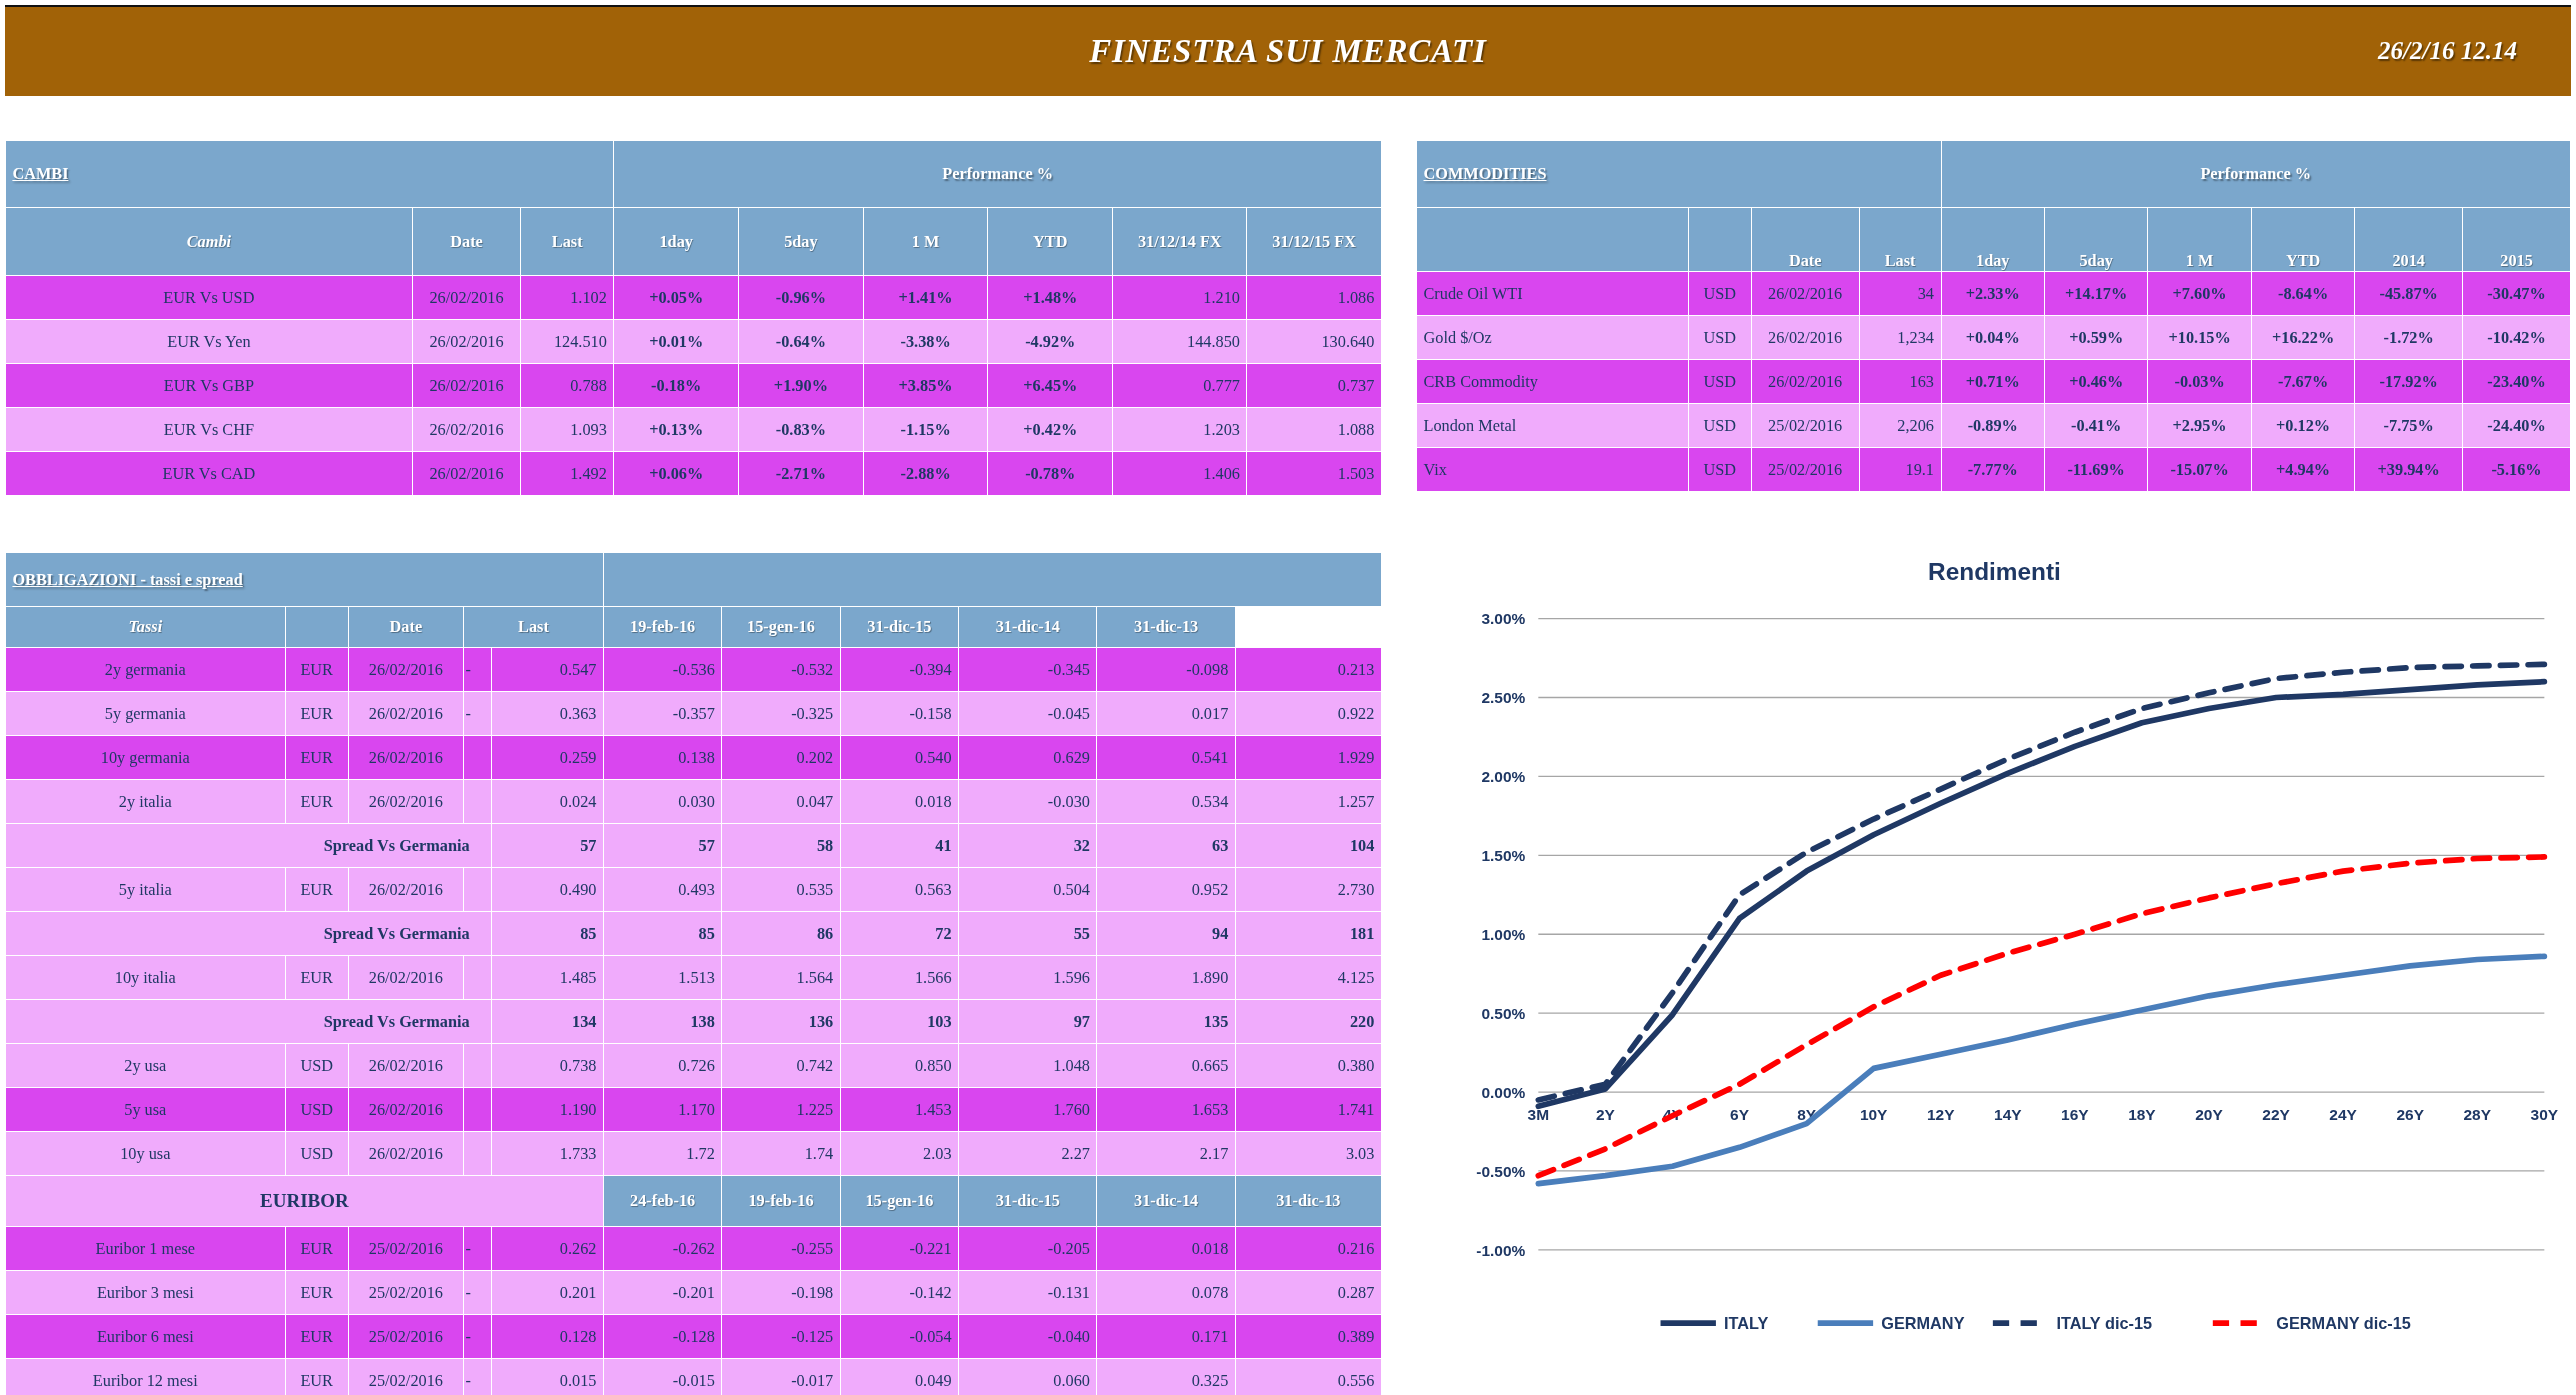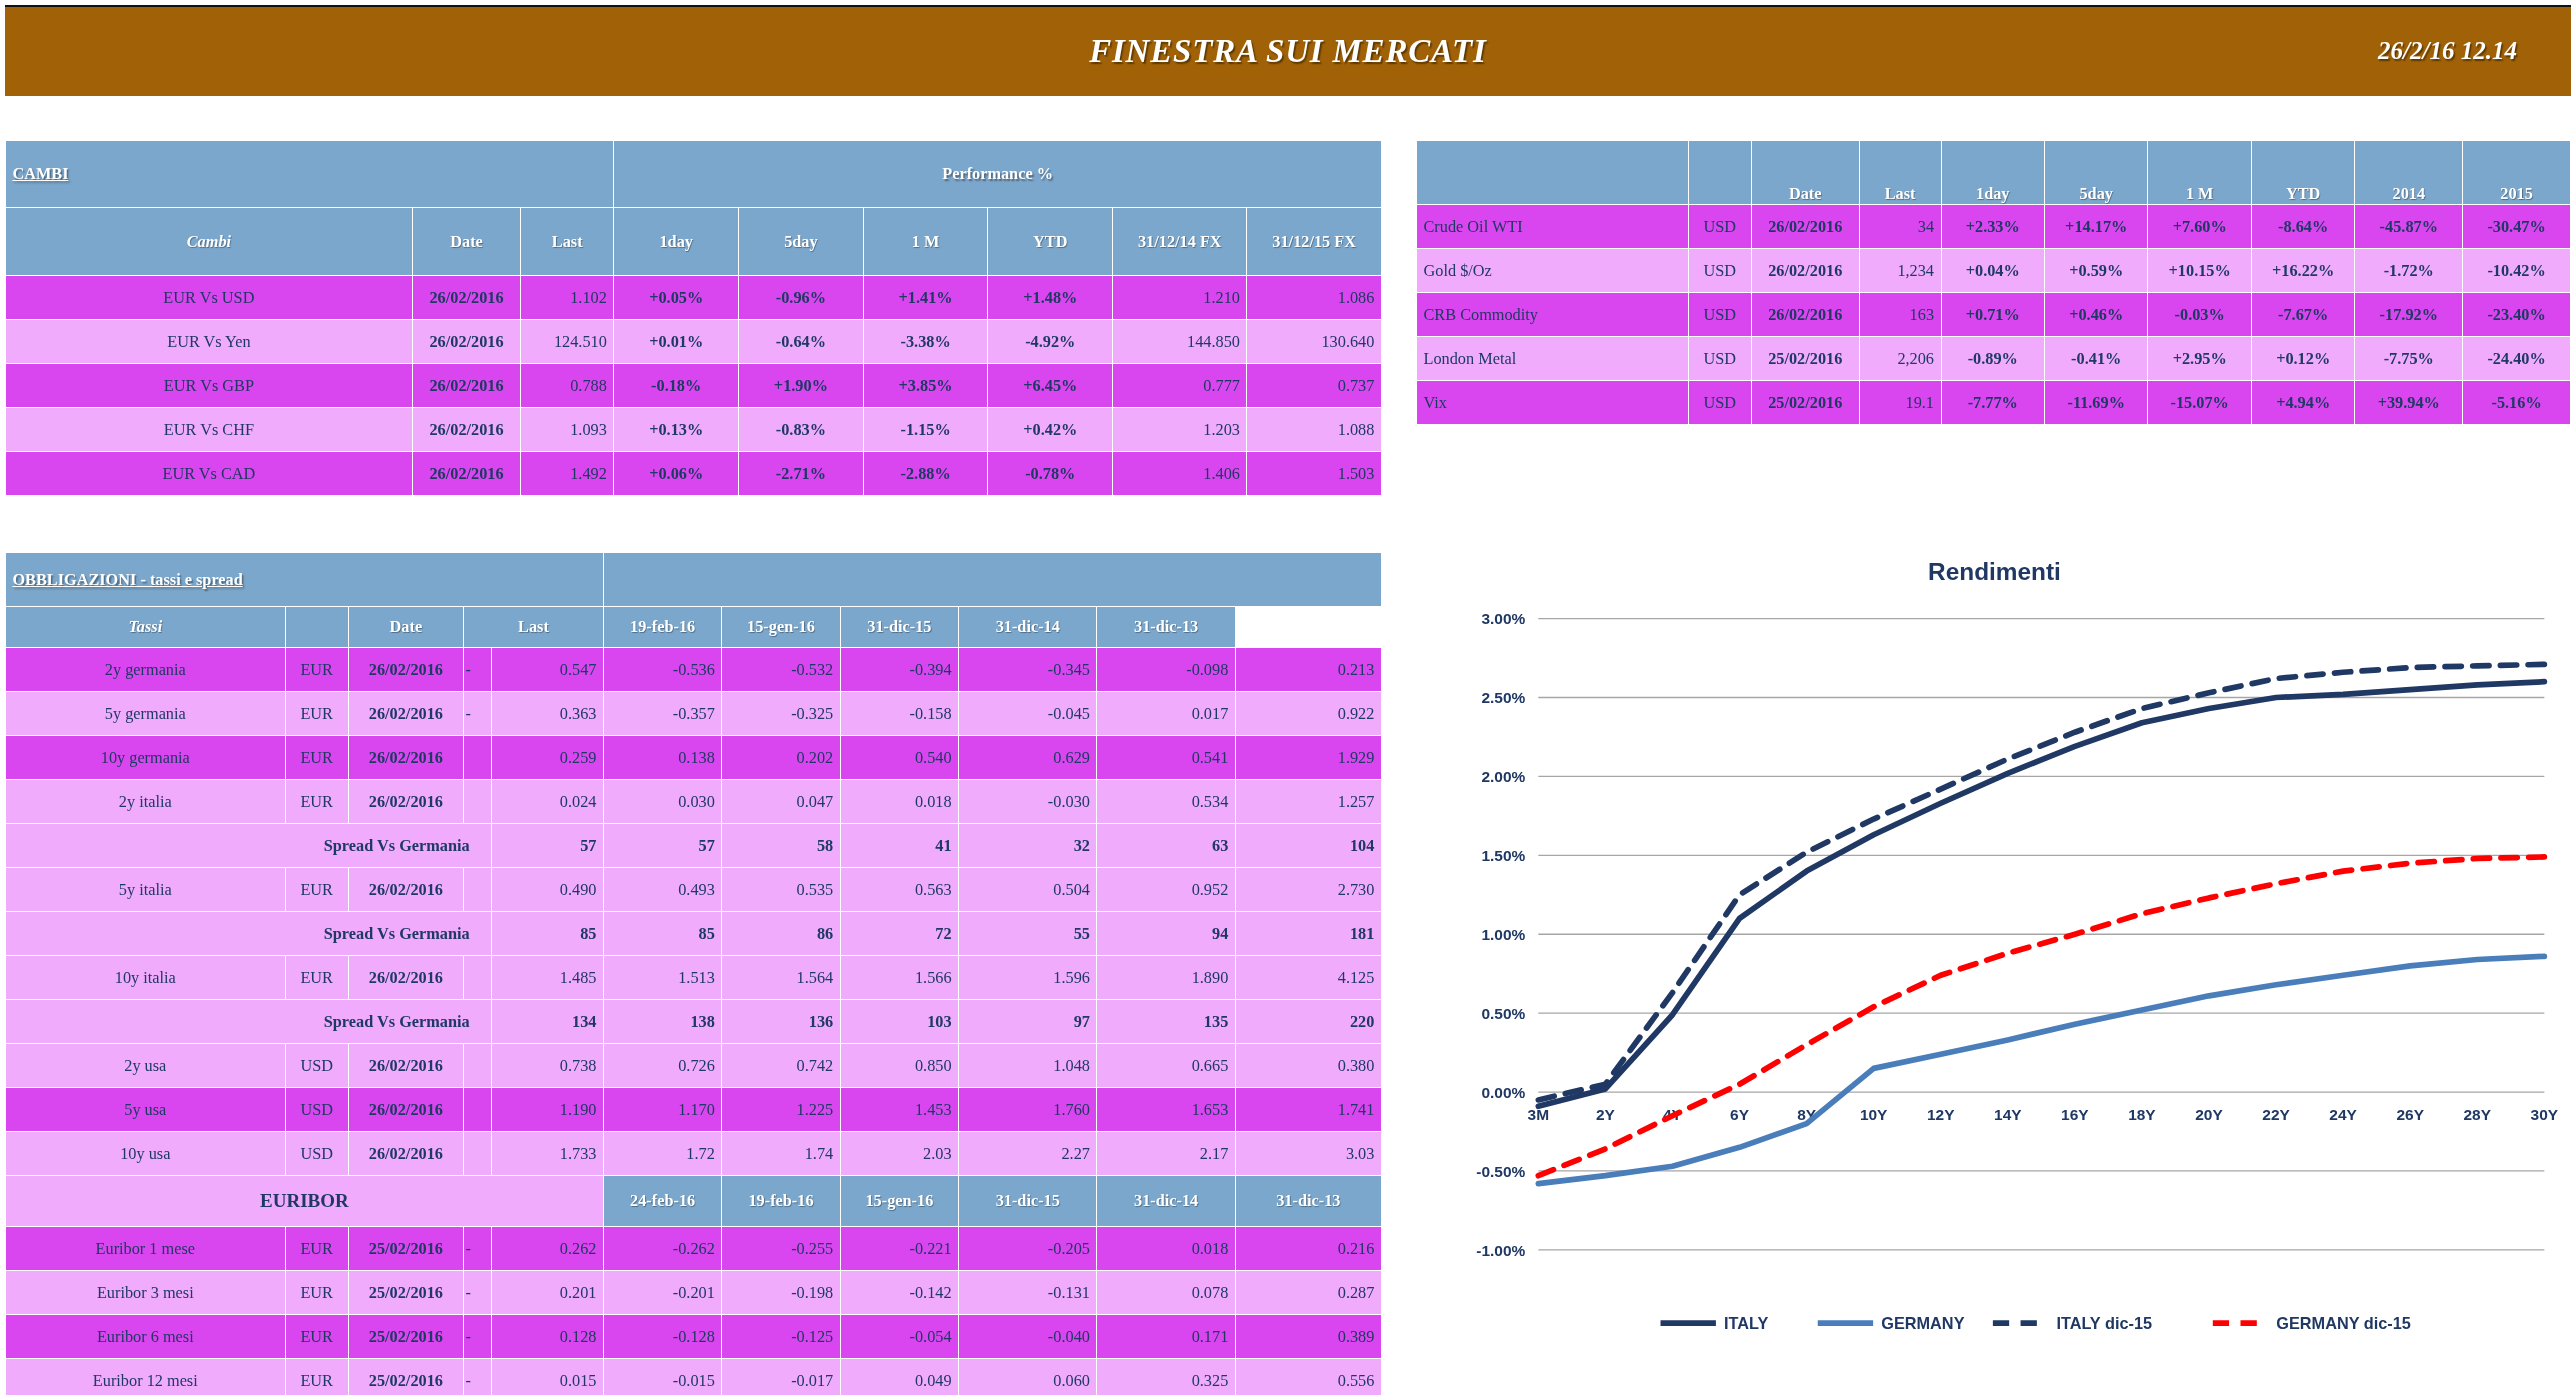--- a/index.html
+++ b/index.html
@@ -46,21 +46,21 @@
             font-size:27px; font-weight:bold; text-decoration:underline;
             text-shadow:1.6px 1.6px 1.6px rgba(0,0,0,.4); }
   .perf { background:#7ba7cc; color:#ffffff !important; text-align:center;
           font-size:23px; font-weight:bold; text-shadow:1.6px 1.6px 1.6px rgba(0,0,0,.4); }
   .ital { font-style:italic; }
   .rowA { background:#d946ef; }
   .rowB { background:#f0abfc; }
   .ctr { text-align:center; }
   .rt  { text-align:right; }
   .lf  { text-align:left; }
-  .dt  { font-size:13px; text-align:center;font-weight:bold; }
+  .dt  { font-size:13px; text-align:center; }
   .up  { color:#00a13a; font-weight:bold; text-align:center; }
   .dn  { color:#e00000; font-weight:bold; text-align:center; }
   .bold{ font-weight:bold; }
   .topline td { border-top:2.4px solid #1a1a1a; }
   .botline td { border-bottom:2.4px solid #1a1a1a; }
 
   
   #cambi  { position:absolute; left:4.9px;    top:140px; width:1377px; }
   #comm   { position:absolute; left:1416px; top:140px; width:1155px; }
   #obbl   { position:absolute; left:4.9px;    top:552px; width:1377px; }
@@ -186,20 +186,24 @@
         <col style="width:75px">
         <col style="width:57px">
       <col style="width:72px">
         <col style="width:72px">
         <col style="width:72px">
       <col style="width:72px">
         <col style="width:75px">
         <col style="width:75px">
     </colgroup>
     <tbody id="comm-body">
+        <tr>
+          <td class="hdrbig" colspan="4" style="height:67px;vertical-align:middle;">COMMODITIES</td>
+          <td class="perf" colspan="6">Performance  %</td>
+        </tr>
         <tr>
           <td class="hdr" style="height:64px;vertical-align:bottom;"></td>
           <td class="hdr" style="height:64px;vertical-align:bottom;"></td>
           <td class="hdr" style="height:64px;vertical-align:bottom;">Date</td>
           <td class="hdr" style="height:64px;vertical-align:bottom;">Last</td>
           <td class="hdr" style="height:64px;vertical-align:bottom;">1day</td>
           <td class="hdr" style="height:64px;vertical-align:bottom;">5day</td>
           <td class="hdr" style="height:64px;vertical-align:bottom;">1 M</td>
           <td class="hdr" style="height:64px;vertical-align:bottom;">YTD</td>
           <td class="hdr" style="height:64px;vertical-align:bottom;">2014</td>

